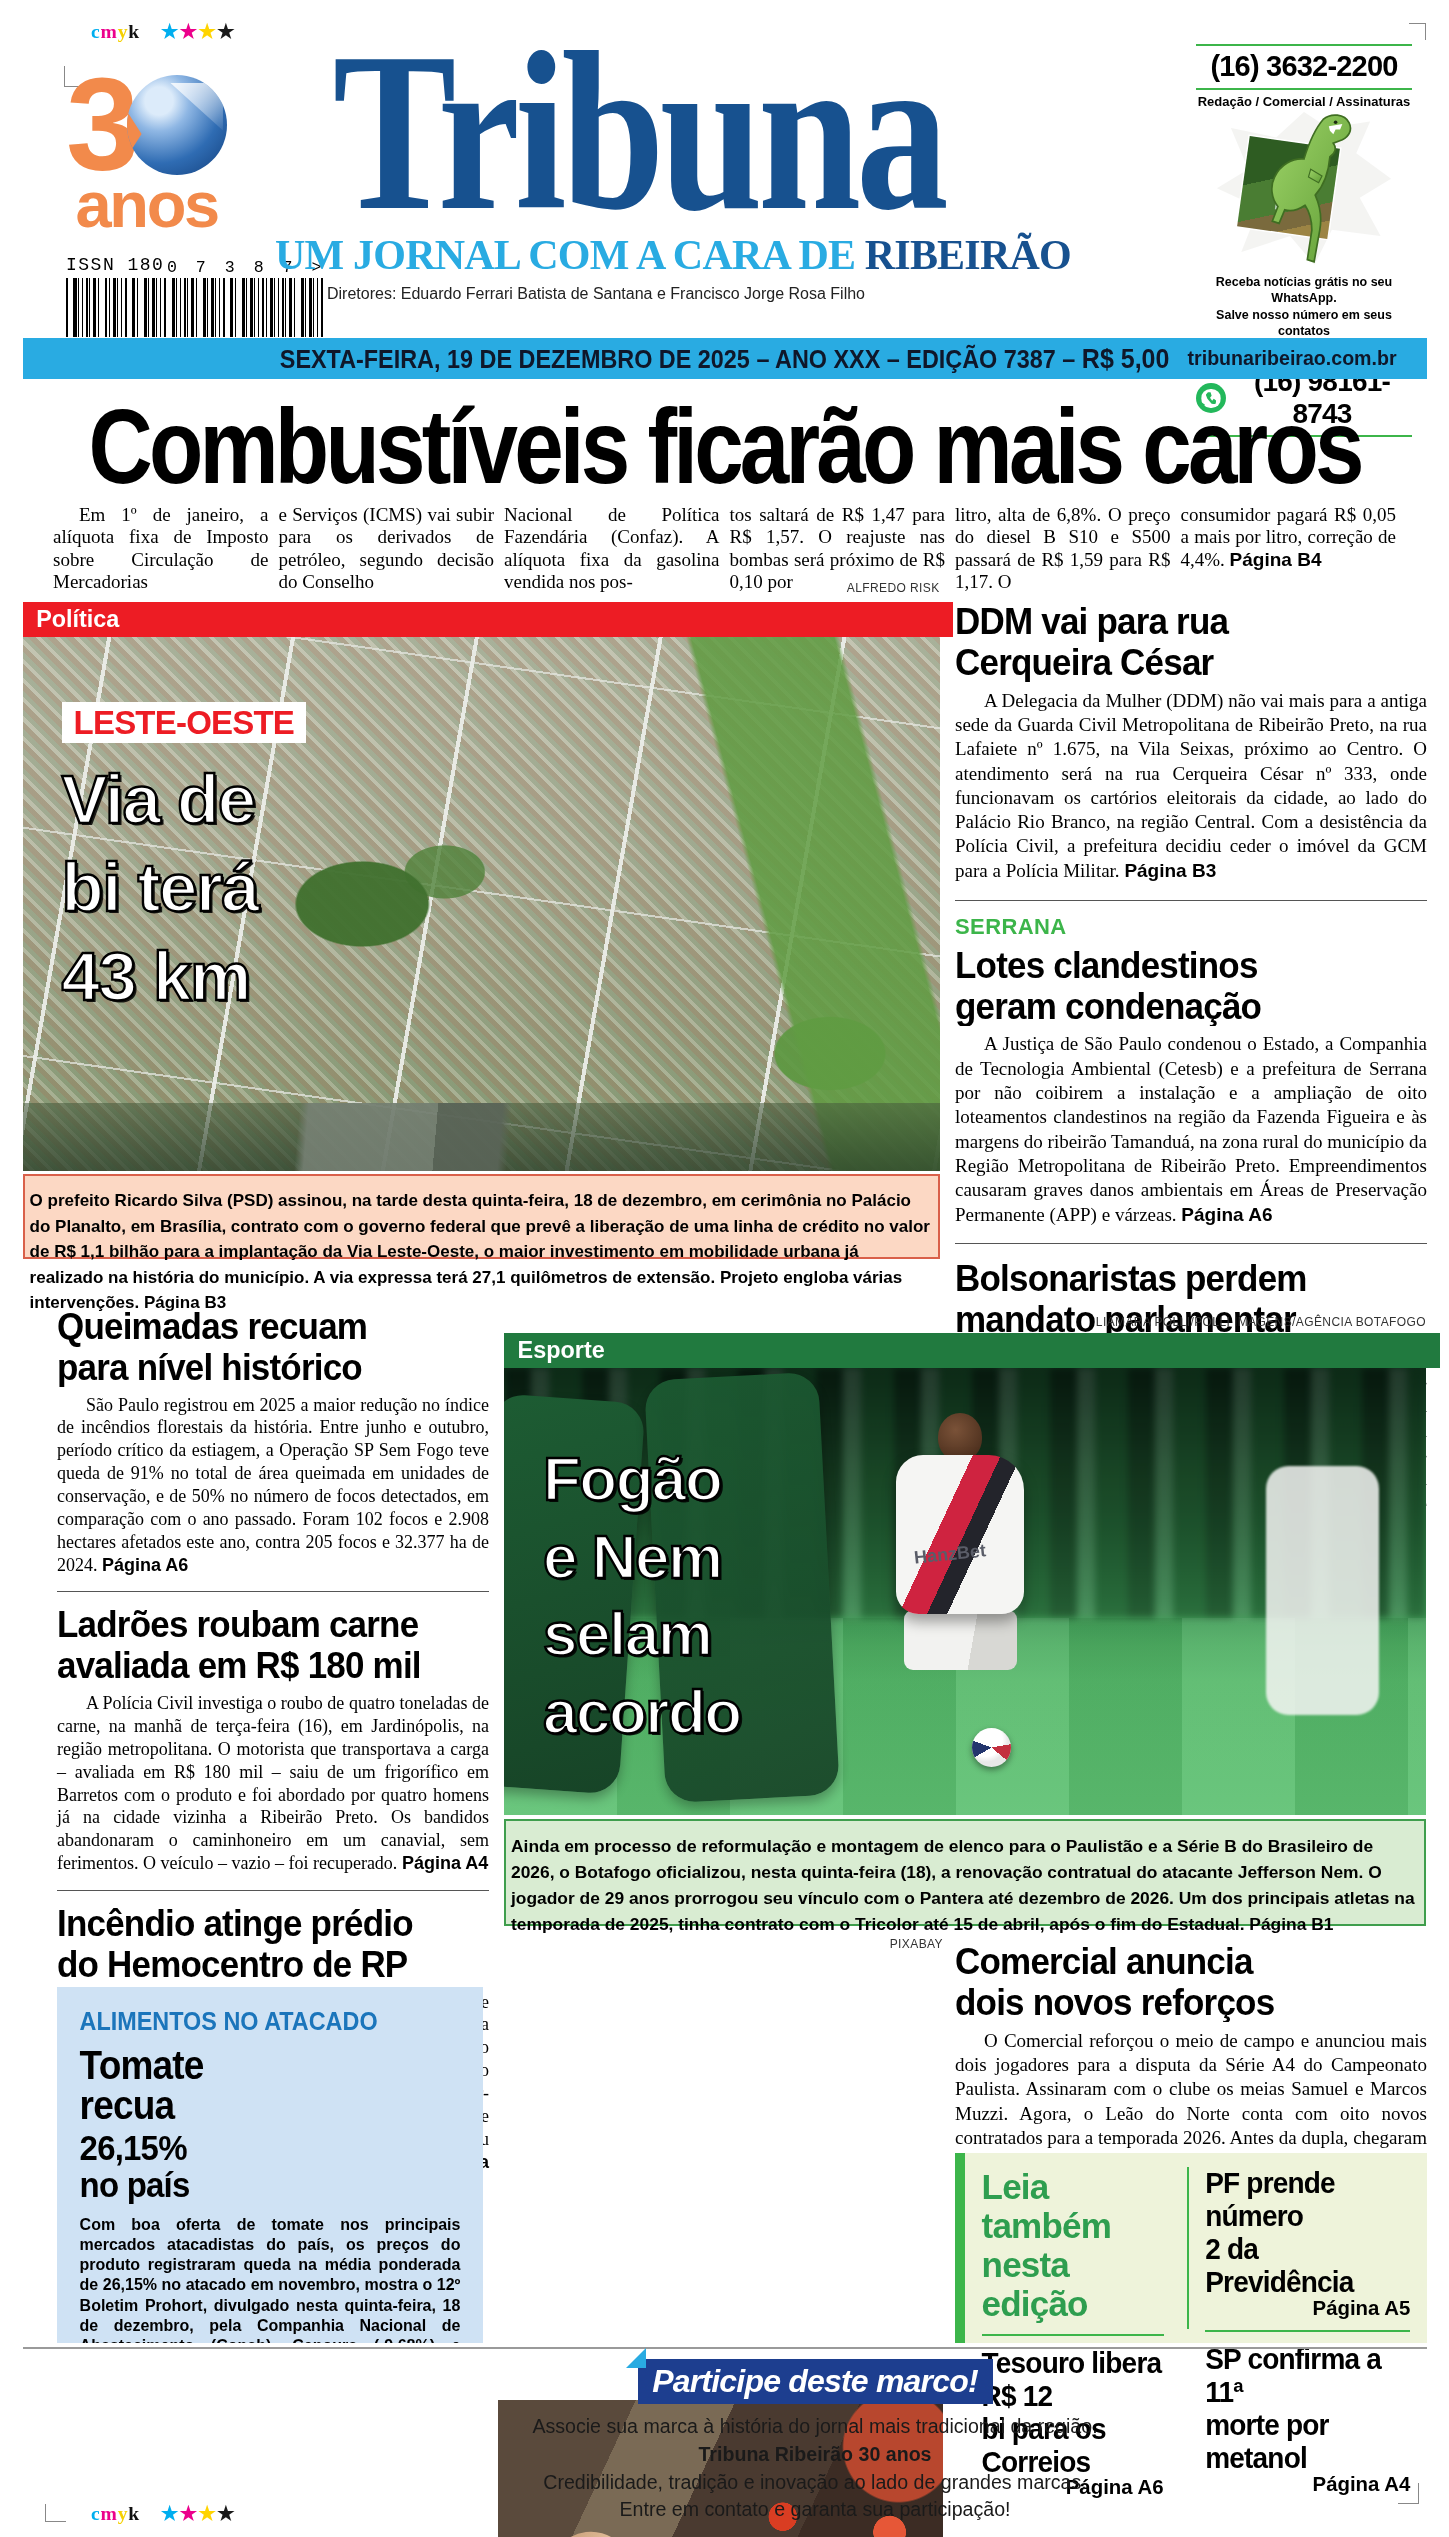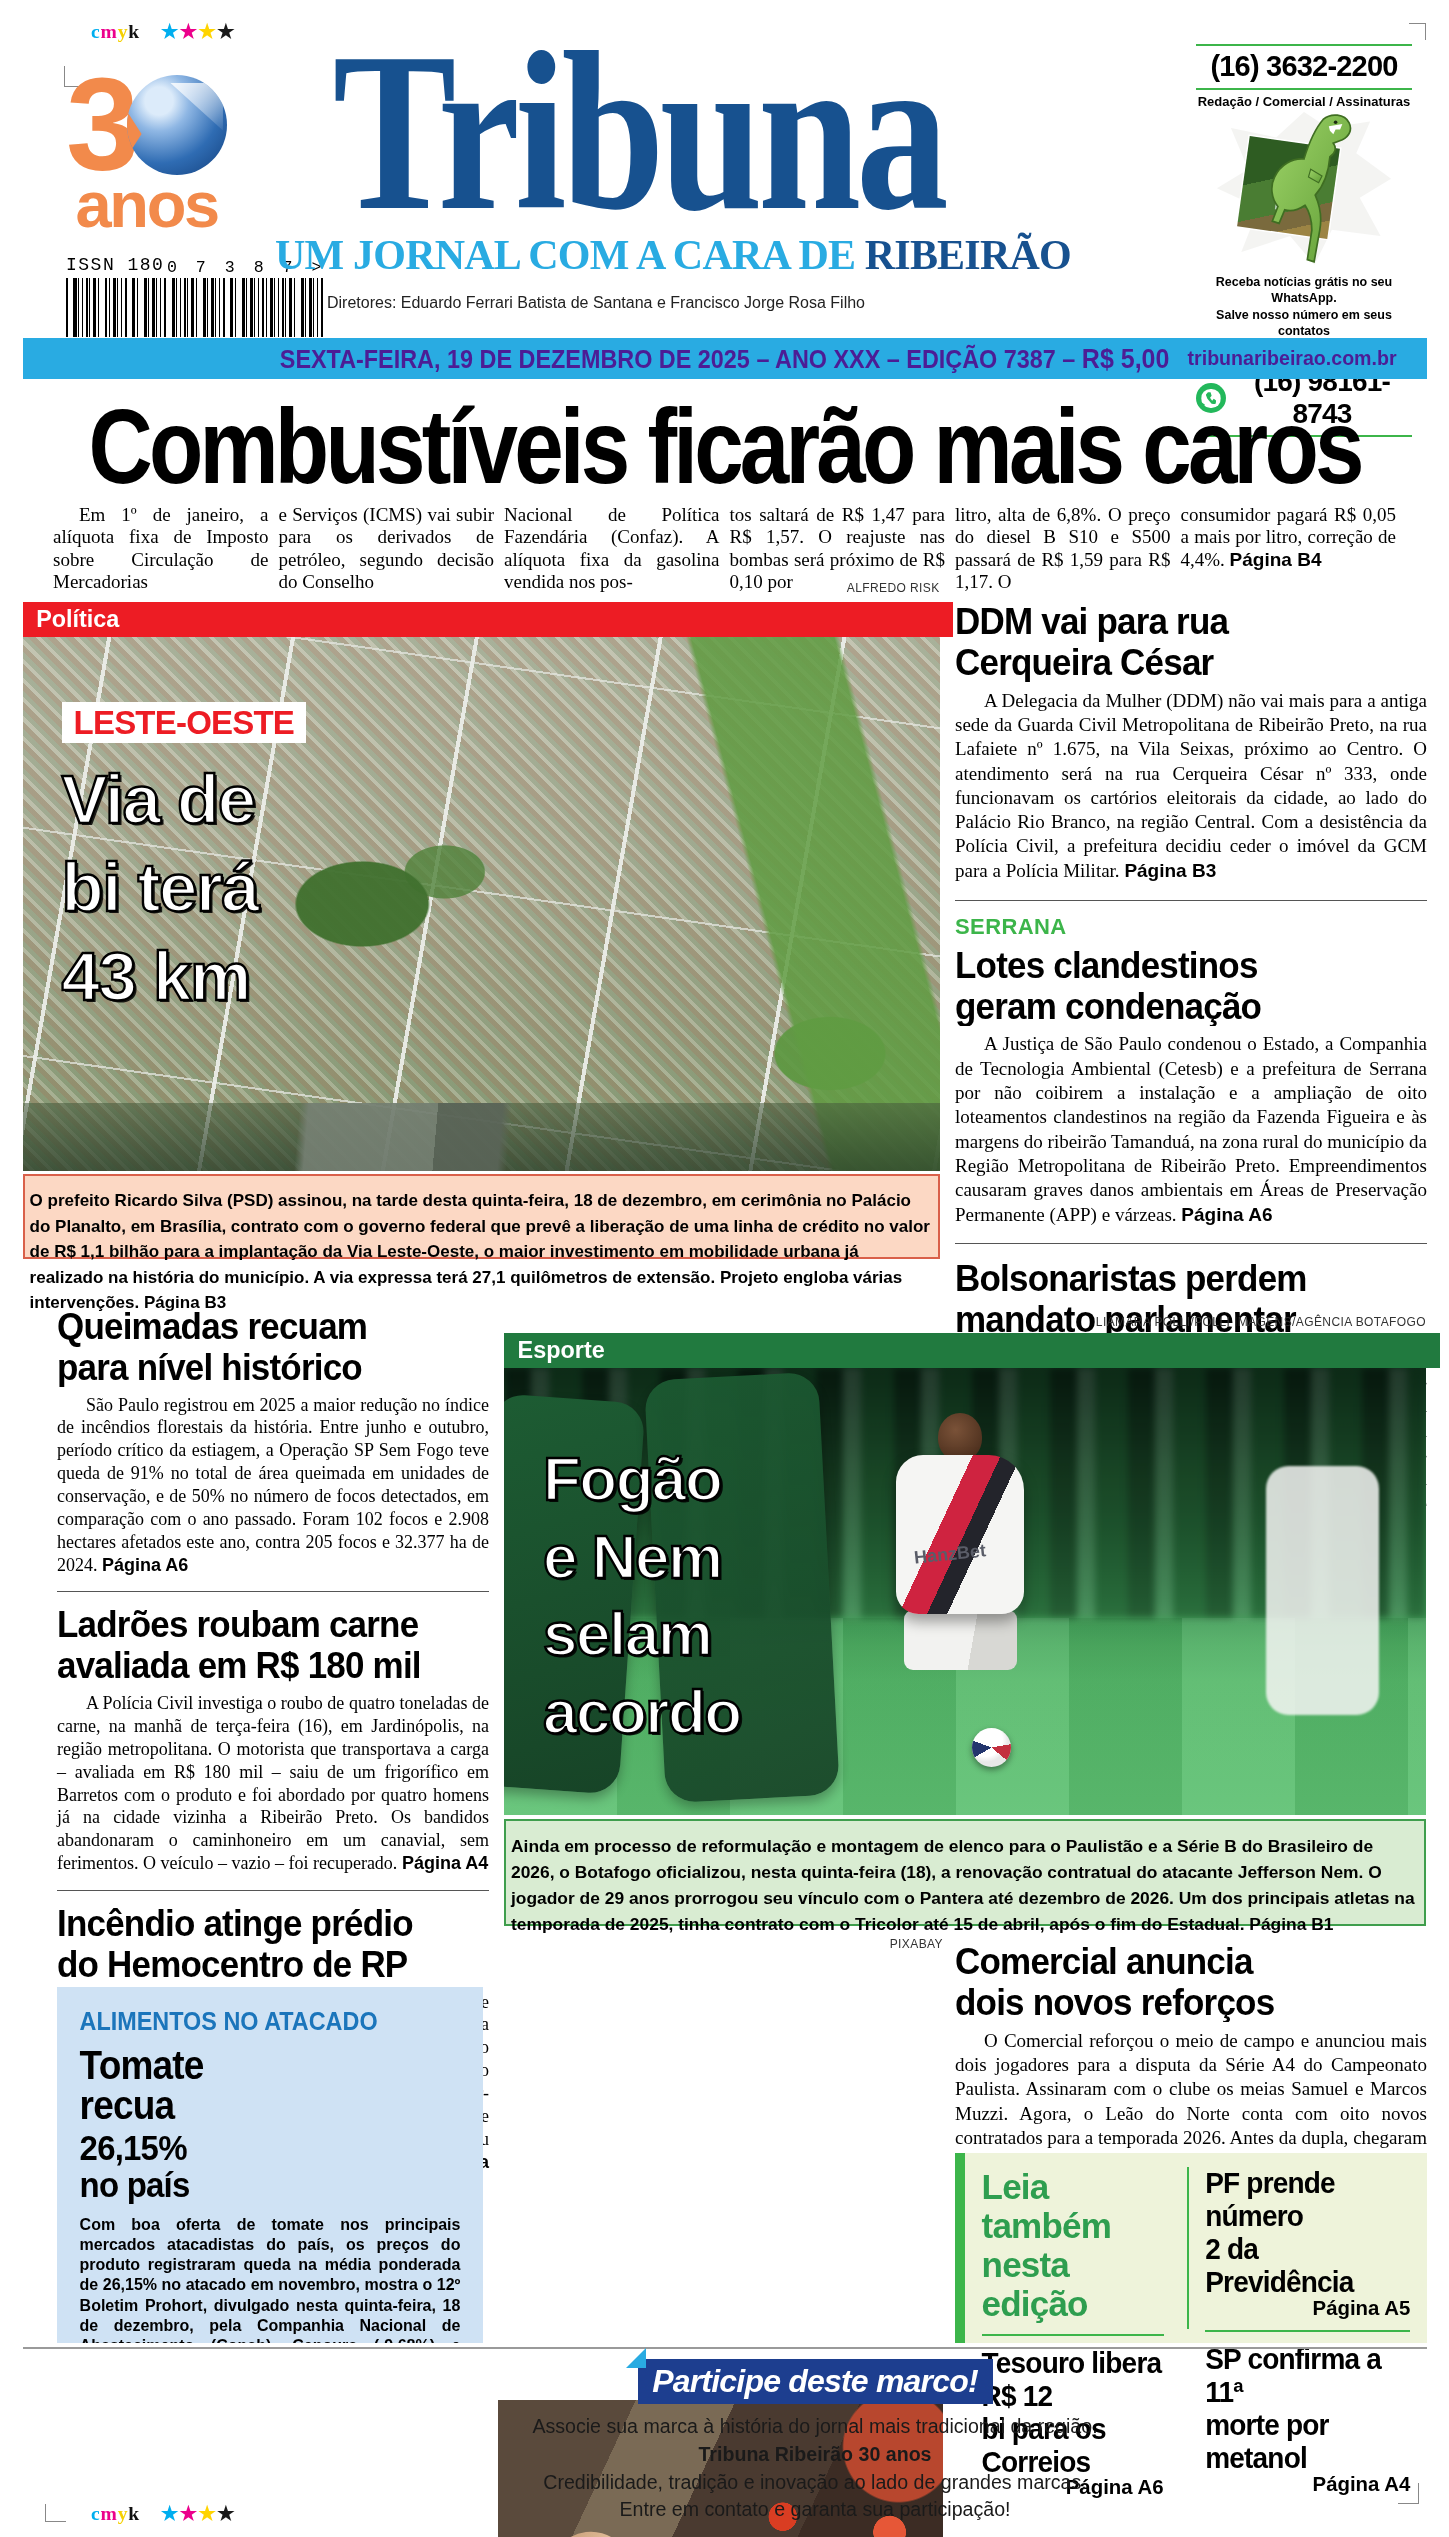--- a/index.html
+++ b/index.html
@@ -61,21 +61,21 @@
   .dino-torn{position:relative;width:174px;height:159px;margin:3px auto}
   .torn{position:absolute;inset:0;background:#f4f4f2;filter:drop-shadow(0 1.5px 1.5px rgba(0,0,0,.25));
      clip-path:polygon(50% 0,64% 10%,88% 6%,80% 26%,100% 42%,82% 54%,94% 78%,66% 74%,56% 96%,42% 78%,14% 88%,24% 60%,0 48%,18% 36%,8% 10%,34% 16%)}
   .forest{position:absolute;left:26px;top:30px;width:91px;height:91px;transform:rotate(8deg);
      background:linear-gradient(160deg,#2e5c22 0 40%,#4a7d33 40% 70%,#7a6a3d 70% 85%,#9c8444 85%);box-shadow:0 0 0 1.5px #fff}
   .forest:before{content:"";position:absolute;left:35px;top:39px;width:12px;height:30px;
      background:linear-gradient(180deg,#eef,#cfe3d8);opacity:.8}
   .dino-svg{position:absolute;left:44px;top:-4.5px;width:113px;height:163px}
 
   
-  .datebar{background:#29abe2;color:#4c1d95;display:flex;align-items:center;justify-content:center}
+  .datebar{background:#29abe2;color:#0f172a;display:flex;align-items:center;justify-content:center}
   .datebar .dtext{font-size:23.4px;font-weight:bold;letter-spacing:0;transform:scaleY(1.12)}
   .datebar .site{position:absolute;right:30px;font-size:19.6px;font-weight:bold}
 
   
   .mainhead{font-weight:bold;font-size:89px;letter-spacing:-3.8px;white-space:nowrap;
      transform:scaleY(1.18);transform-origin:center top;text-align:center;width:100%}
   .leadrow{display:flex;gap:10px}
   .leadcol{flex:1;font-family:"Liberation Serif",serif;font-size:19px;line-height:1.18;text-align:justify}
   .leadcol:first-child{text-indent:26px}
   .credit{font-size:12px;color:#333;letter-spacing:0.4px}
@@ -204,21 +204,21 @@
         <div class="bc-top">0 7 3 8 7 &gt;</div>
       </div>
     <div class="barcode-num">9 771809 708022</div>
   </div>
   <div class="abs" style="left:275px;top:44px;width:642px;text-align:center">
     <div class="wordmark">Tribuna</div>
     <div class="tagline" style="margin-top:10.6px">
       <span class="lt">UM JORNAL COM A CARA DE</span>
       <span class="dk">RIBEIRÃO</span>
     </div>
-    <div class="directors" style="margin-top:15px">Diretores: Eduardo Ferrari Batista de Santana e Francisco Jorge Rosa Filho</div>
+    <div class="directors" style="margin-top:6px">Diretores: Eduardo Ferrari Batista de Santana e Francisco Jorge Rosa Filho</div>
   </div>
 
   <div class="abs contact" style="left:1196px;top:39px">
     <hr class="ghr">
     <div class="phone-big">(16) 3632-2200</div>
     <hr class="ghr">
     <div class="depts">Redação / Comercial / Assinaturas</div>
     <div class="dino-torn">
       <div class="torn"></div>
       <div class="forest"></div>

